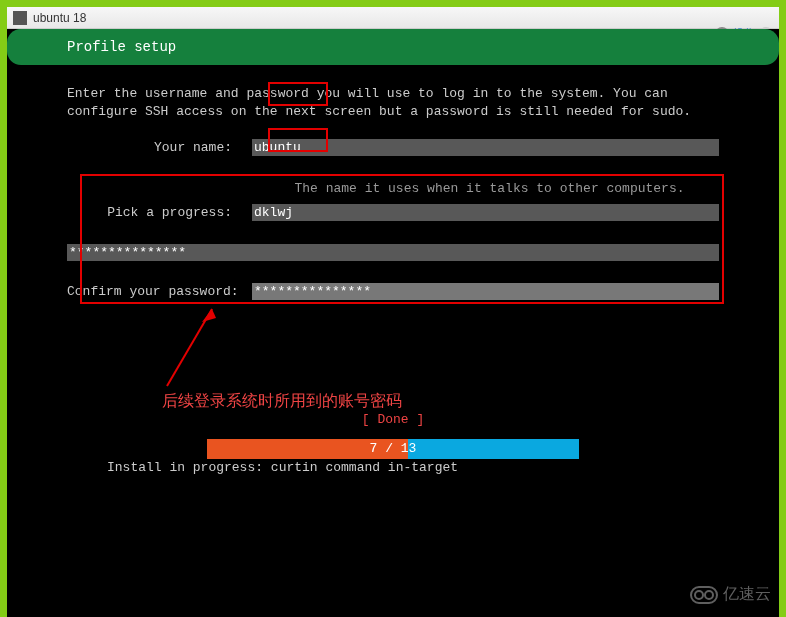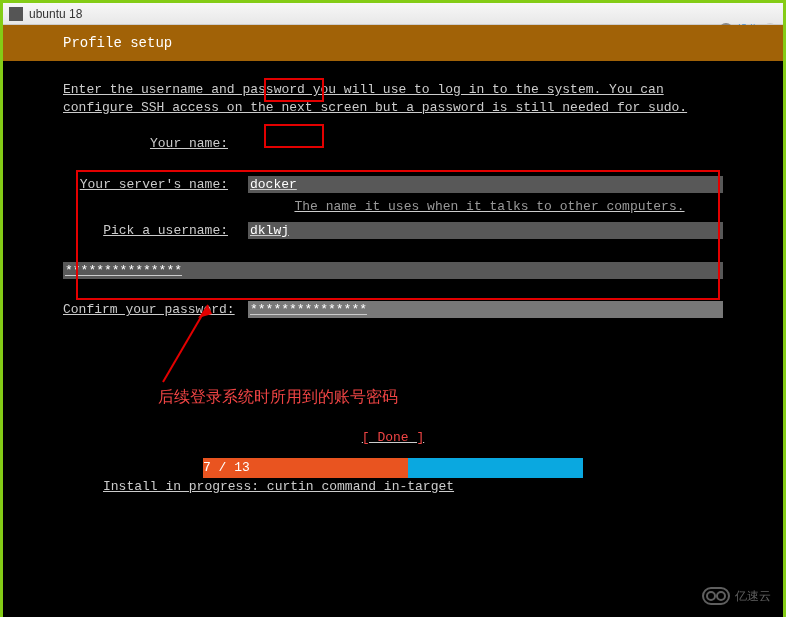--- a/index.html
+++ b/index.html
@@ -6,21 +6,21 @@
     body {
       font-family: "Courier New", monospace;
       font-size: 13px;
       background: #ffffff;
       width: 786px;
       height: 617px;
       overflow: hidden;
       position: relative;
     }
     .vm-window {
-      border: 3px solid #84cc16;
+      border: 7px solid #84cc16;
       width: 786px;
       height: 617px;
       position: relative;
     }
     .titlebar {
       height: 22px;
       background: linear-gradient(to bottom, #f7f7f7, #e8e8e8);
       border-bottom: 1px solid #ccc;
       display: flex;
       align-items: center;
@@ -75,30 +75,30 @@
       margin-left: 4px;
     }
     .terminal {
       background: #000;
       height: calc(617px - 22px);
       color: #999;
       position: relative;
       font-family: "Courier New", monospace;
     }
     .header-bar {
-      background: #a16207;
+      background: #15803d;
       color: #fff;
       padding: 10px 60px;
       font-size: 14px;
+      border-radius: 14px;
     }
     .content {
       padding: 20px 60px 0 60px;
       color: #ccc;
       line-height: 1.4;
-      text-decoration: underline;
     }
     .desc {
       margin-bottom: 18px;
     }
     .form-row {
       display: flex;
       align-items: flex-start;
       margin-bottom: 4px;
     }
     .form-label {
@@ -163,21 +163,21 @@
       background: #e95420;
       height: 20px;
       width: 54%;
       position: absolute;
       left: 0;
       top: 0;
     }
     .progress-text {
       position: absolute;
       width: 100%;
-      text-align: left;
+      text-align: center;
       color: #fff;
       line-height: 20px;
       z-index: 2;
     }
     .install-status {
       padding-left: 40px;
       color: #ccc;
     }
     .watermark {
       position: absolute;
@@ -211,21 +211,21 @@
       height: 6px;
       border: 2px solid #888;
       border-radius: 50%;
       position: absolute;
       right: 2px;
       top: 2px;
     }
     .watermark-text {
       color: #888;
       font-family: Liberation Sans, sans-serif;
-      font-size: 12px;
+      font-size: 16px;
     }
     .gap { height: 18px; }
   </style>
 </head>
 <body>
 
 <div class="vm-window">
   <div class="titlebar">
     <span class="titlebar-icon"></span>
     <span>ubuntu 18</span>
@@ -245,31 +245,28 @@
   <div class="terminal">
     <div class="header-bar">
       <span>Profile setup</span>
     </div>
 
     <div class="content">
       <div class="desc">Enter the username and password you will use to log in to the system. You can configure SSH access on the next screen but a password is still needed for sudo.</div>
 
       <div class="form-row">
         <div class="form-label">Your name:</div>
+        <div class="form-input">ubuntu</div>
       </div>
       <div class="gap"></div>
 
+      <div class="form-help">The name it uses when it talks to other computers.</div>
+
       <div class="form-row">
-        <div class="form-label">Your server's name:</div>
-        <div class="form-input">docker</div>
-      </div>
-      <div class="form-help">The name it uses when it talks to other computers.</div>
-
-      <div class="form-row">
-        <div class="form-label">Pick a username:</div>
+        <div class="form-label">Pick a progress:</div>
         <div class="form-input">dklwj</div>
       </div>
       <div class="gap"></div>
 
       <div class="form-row">
         <div class="form-input">***************</div>
       </div>
       <div class="gap"></div>
 
       <div class="form-row">

